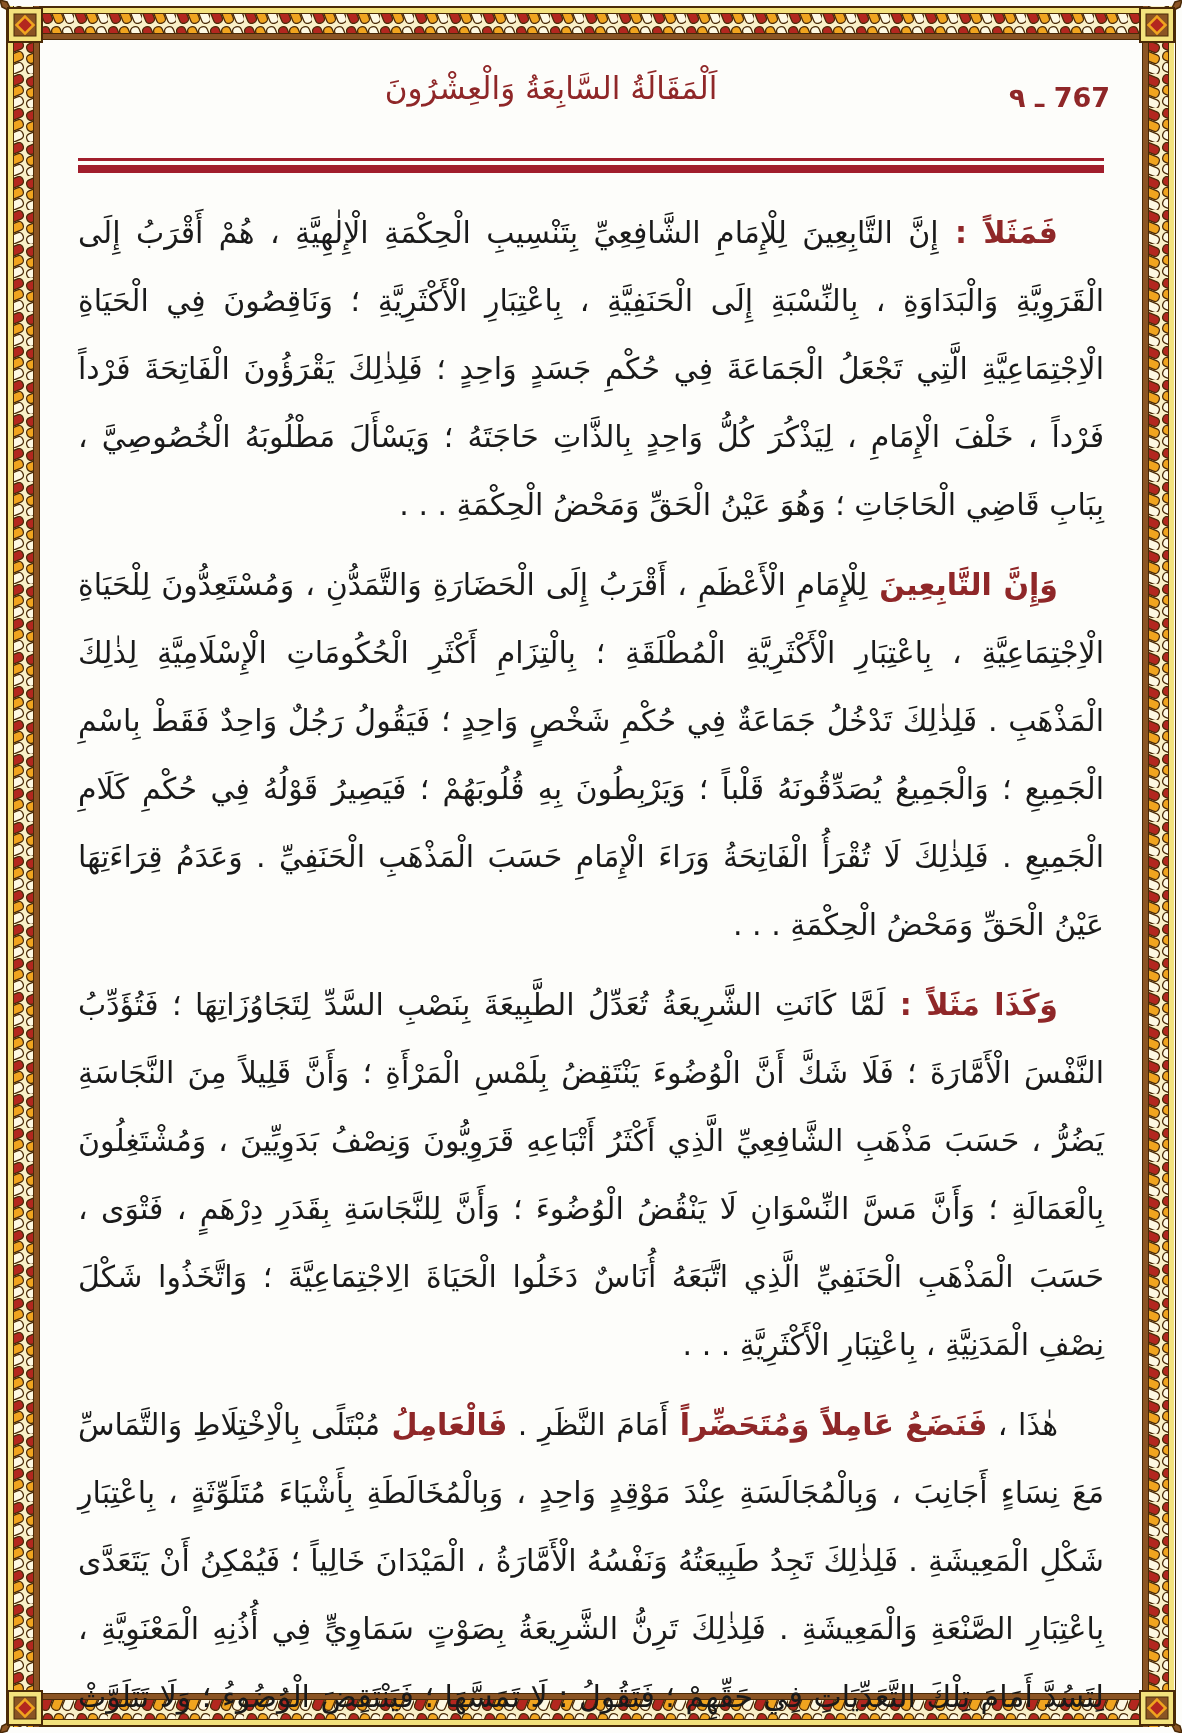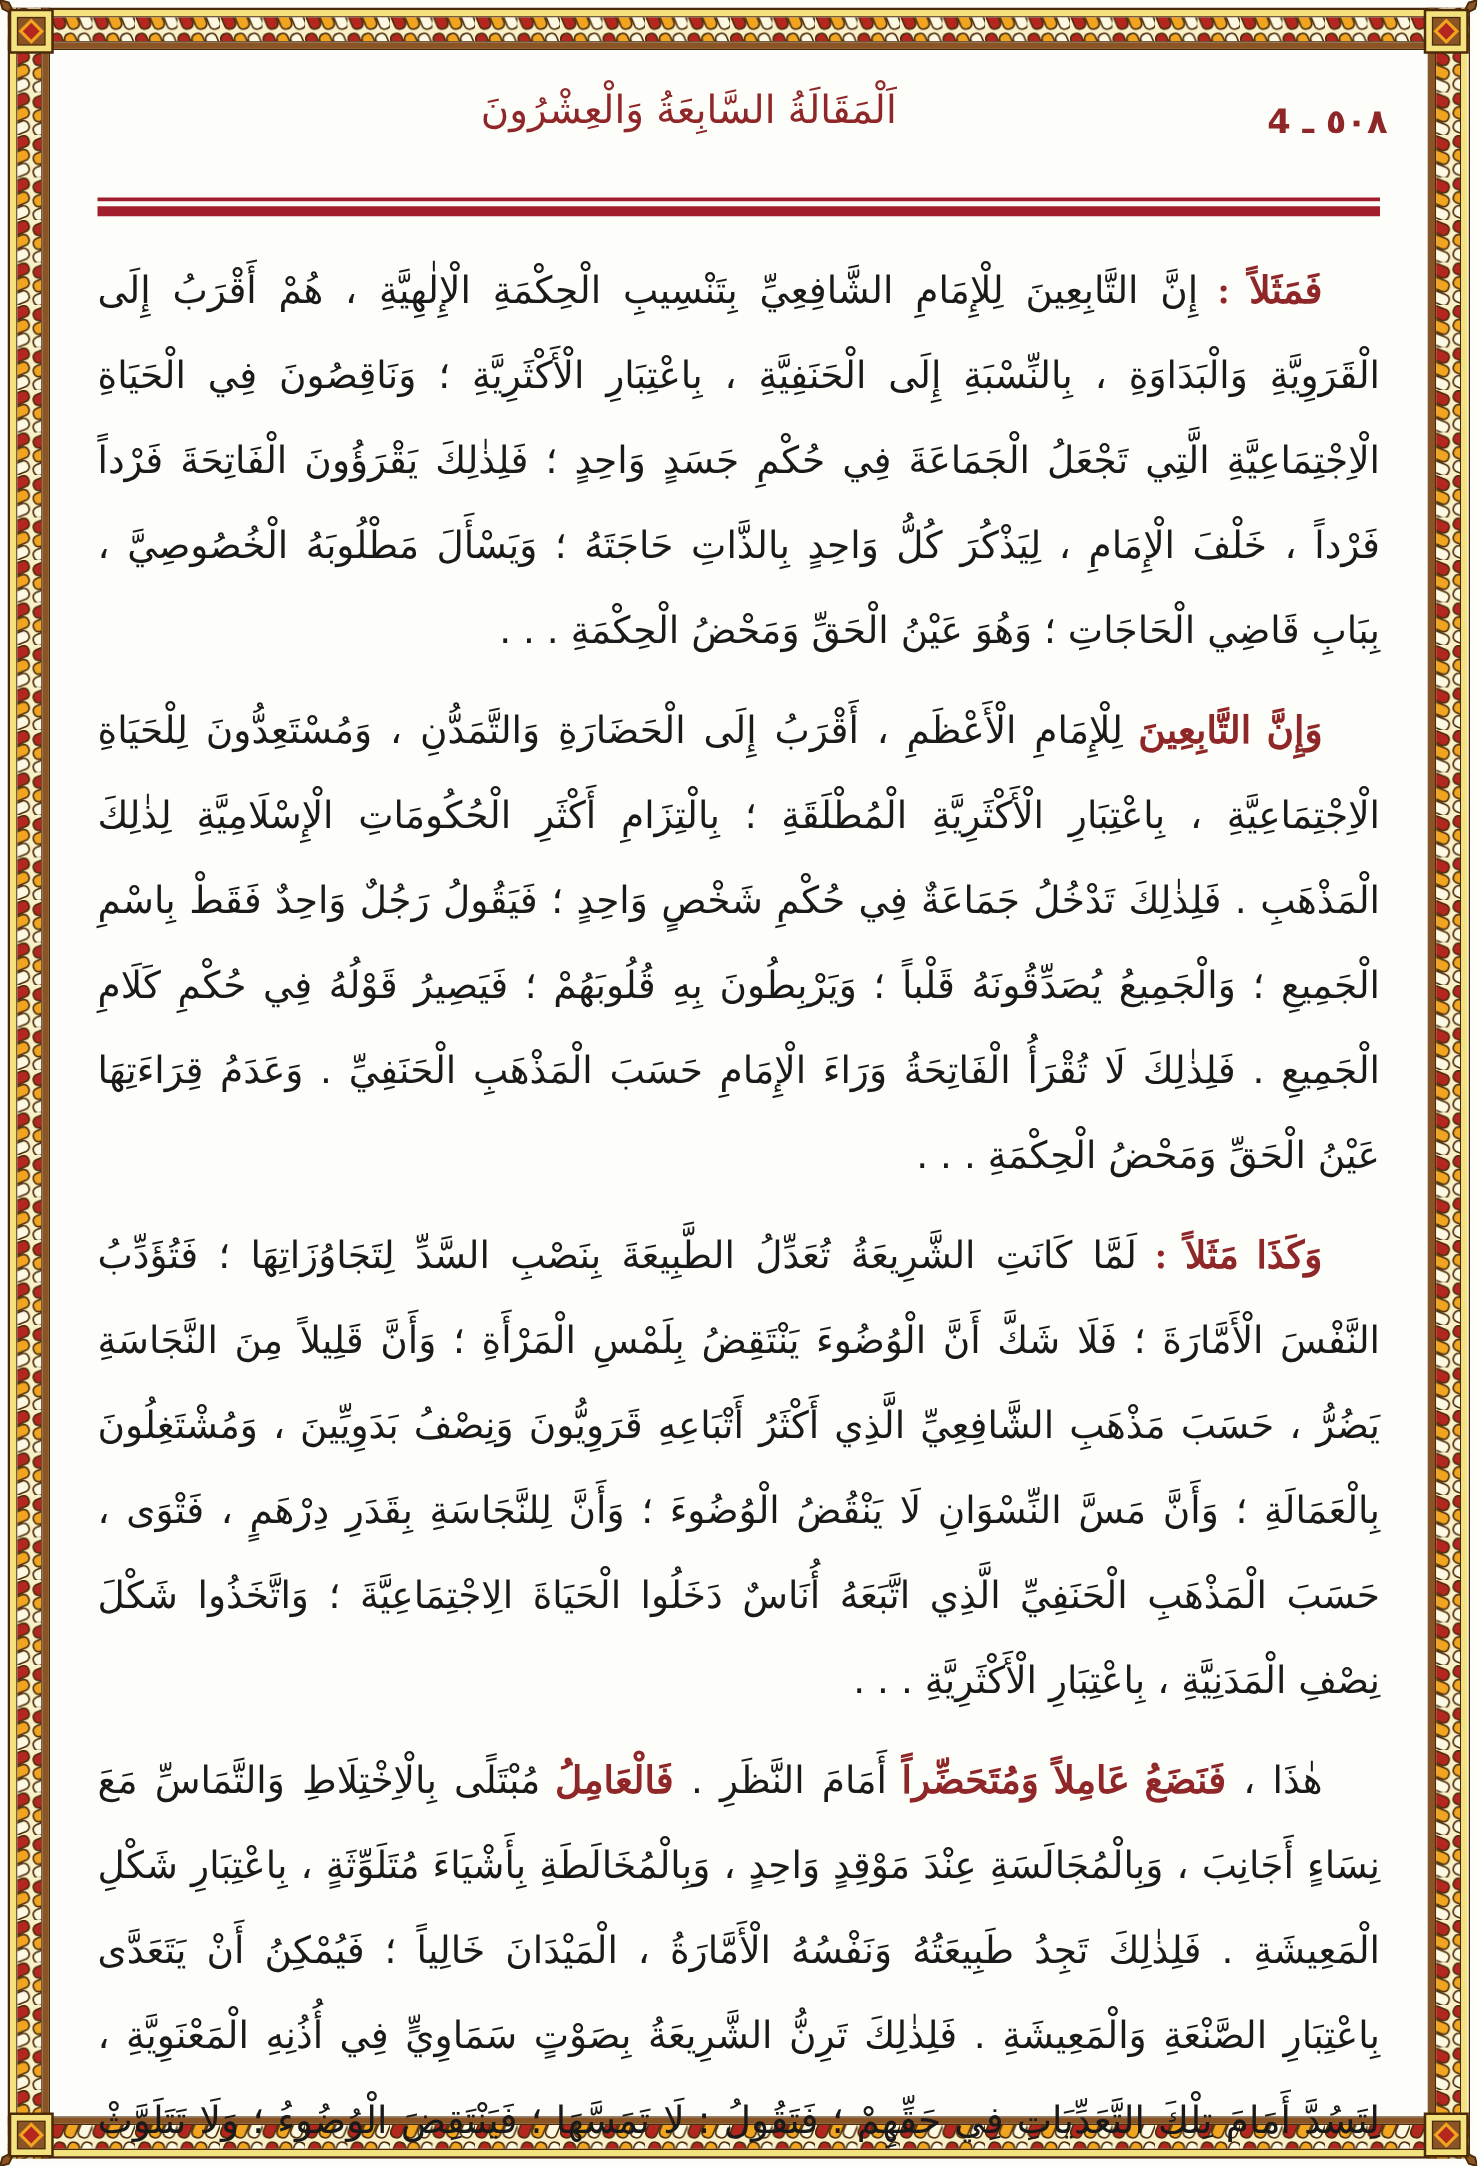--- a/index.html
+++ b/index.html
@@ -49,21 +49,21 @@
 
   .text-body{
     direction:rtl;
     text-align:justify;
     color:var(--text-black,#1a1a1a);
     font-size:30px;
     line-height:68px;
   }
   .para{margin:0 0 12px 0;text-indent:46px;}
   .para:last-child{margin-bottom:0;}
-  .seg-red{color:var(--accent-red,#8f2728);font-weight:bold;font-family:Liberation Serif, serif;}
+  .seg-red{color:var(--accent-red,#8f2728);font-weight:bold;}
   .seg-black{color:var(--text-black,#1a1a1a);}
 </style>
 </head>
 <body>
 
 <div class="page">
 
   <div class="frame-strip frame-top">
     <svg width="1170" height="34" xmlns="http://www.w3.org/2000/svg">
       <defs>
@@ -180,21 +180,21 @@
     <svg width="44" height="44" xmlns="http://www.w3.org/2000/svg">
       <polygon points="12,12 2,7 0,0 7,2" fill="#8a5424" stroke="#4a2a08" stroke-width="1.5"></polygon>
       <rect x="8" y="8" width="34" height="34" fill="#f3e27d" stroke="#4a2a08" stroke-width="2"></rect>
       <rect x="14" y="14" width="22" height="22" fill="#8a5424" stroke="#4a2a08" stroke-width="1"></rect>
       <rect x="19" y="19" width="12" height="12" fill="#b3271f" stroke="#f0a41f" stroke-width="2.5" transform="rotate(45 25 25)"></rect>
     </svg>
   </div>
 
   <div class="content">
     <div class="header">
-      <div class="page-number" dir="rtl" lang="ar">٥٠٨ ـ 4</div>
+      <div class="page-number" dir="rtl" lang="ar">767 ـ ٩</div>
       <div class="title" dir="rtl" lang="ar">اَلْمَقَالَةُ السَّابِعَةُ وَالْعِشْرُونَ</div>
     </div>
 
     <div class="double-rule">
       <div class="rule-thin"></div>
       <div class="rule-gap"></div>
       <div class="rule-thick"></div>
     </div>
 
     <div class="text-body" dir="rtl" lang="ar">

